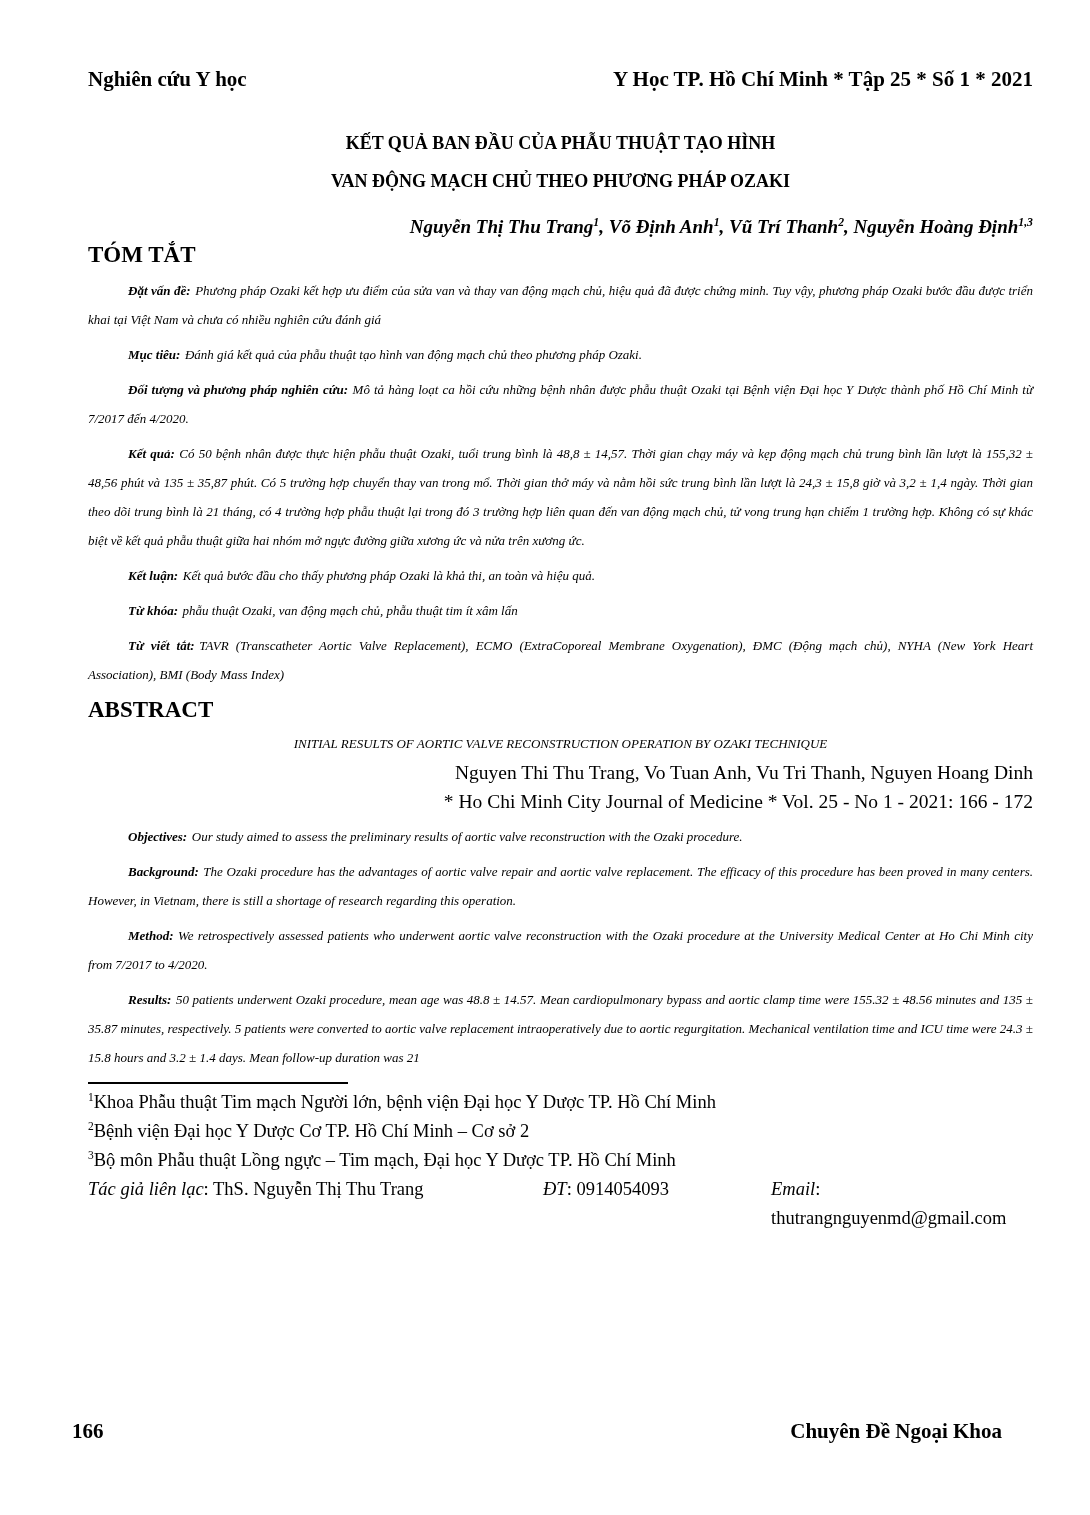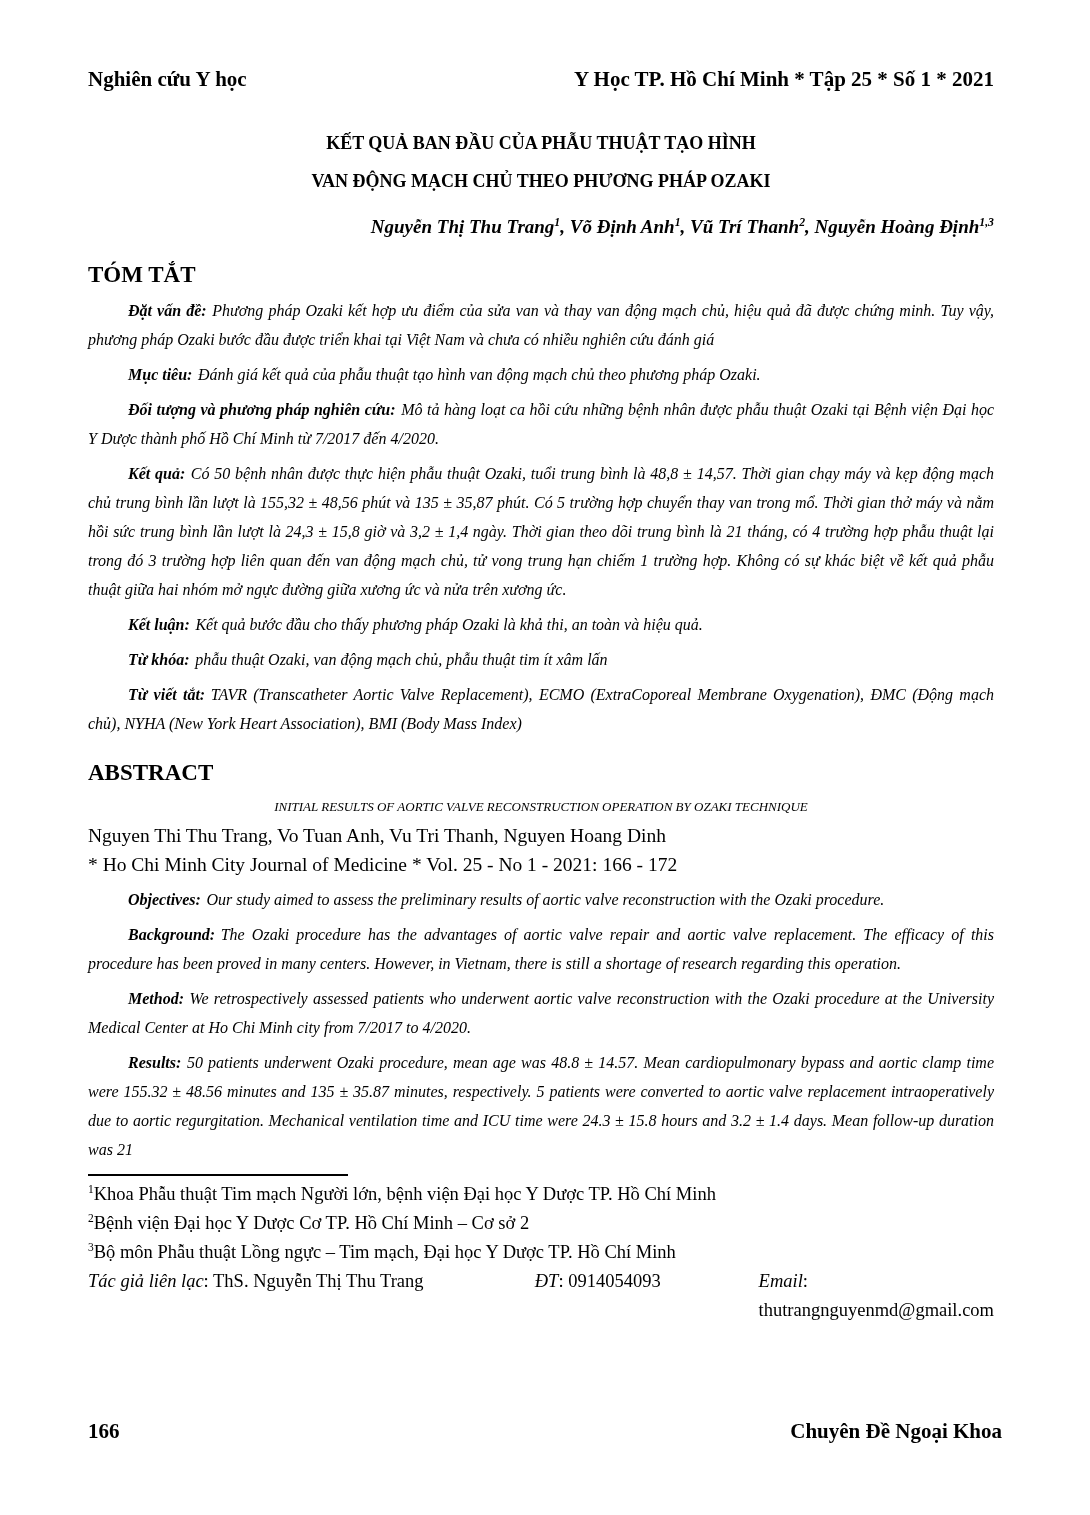--- a/index.html
+++ b/index.html
@@ -3,21 +3,21 @@
 <meta charset="utf-8">
 <style>
   html, body { margin: 0; padding: 0; background: #e8e8e8; }
   .page {
     width: 1090px;
     height: 1515px;
     margin: 0 auto;
     background: #ffffff;
     color: #000000;
     box-sizing: border-box;
-    padding: 66px 96px 0 88px;
+    padding: 66px 57px 0 88px;
     position: relative;
     overflow: hidden;
     font-family: "Liberation Serif", "DejaVu Serif", serif;
   }
   .header-row {
     display: flex;
     justify-content: space-between;
     align-items: baseline;
     font-weight: bold;
     font-size: 21px;
@@ -36,62 +36,63 @@
     font-style: italic;
     font-size: 19px;
     line-height: 26px;
     margin-top: 14px;
   }
   sup { font-size: 0.62em; line-height: 0; }
   .section-heading {
     font-weight: bold;
     font-size: 23px;
     line-height: 30px;
-    margin-top: 20px;
+    margin-top: 0;
   }
   .para {
-    font-size: 16px;
+    font-size: 13px;
     font-style: italic;
     line-height: 29px;
     text-align: justify;
     text-indent: 40px;
     margin: 6px 0;
   }
   .plabel { font-weight: bold; margin-right: 0.35em; }
   .en-title {
     font-size: 13px;
     font-style: italic;
     line-height: 29px;
     text-align: center;
     margin-top: 4px;
   }
   .en-authors, .en-ref {
     font-size: 19.5px;
     line-height: 29px;
+    text-align: right;
   }
   .fn-rule {
     width: 260px;
     height: 0;
     border-top: 2px solid #000;
     margin-top: 10px;
   }
   .footnotes {
     font-size: 18.5px;
     line-height: 29px;
     margin-top: 4px;
   }
   .fn-line { white-space: nowrap; }
   .fn-contact { display: flex; font-family: Liberation Serif, serif; }
   .fn-c1 { width: 455px; }
   .fn-c2 { width: 228px; }
   .fn-c3 { flex: 1; }
   .ital { font-style: italic; }
   .page-footer {
     position: absolute;
-    left: 88px;
+    left: 72px;
     right: 88px;
     top: 1418px;
     display: flex;
     justify-content: space-between;
     font-weight: bold;
     font-size: 21px;
     line-height: 26px;
   }
 </style>
 </head>

